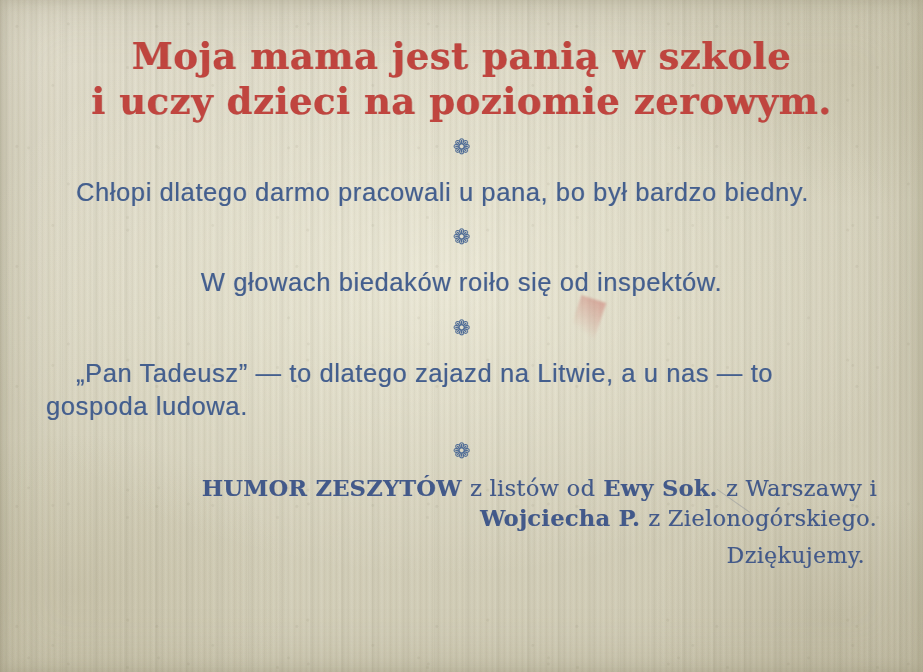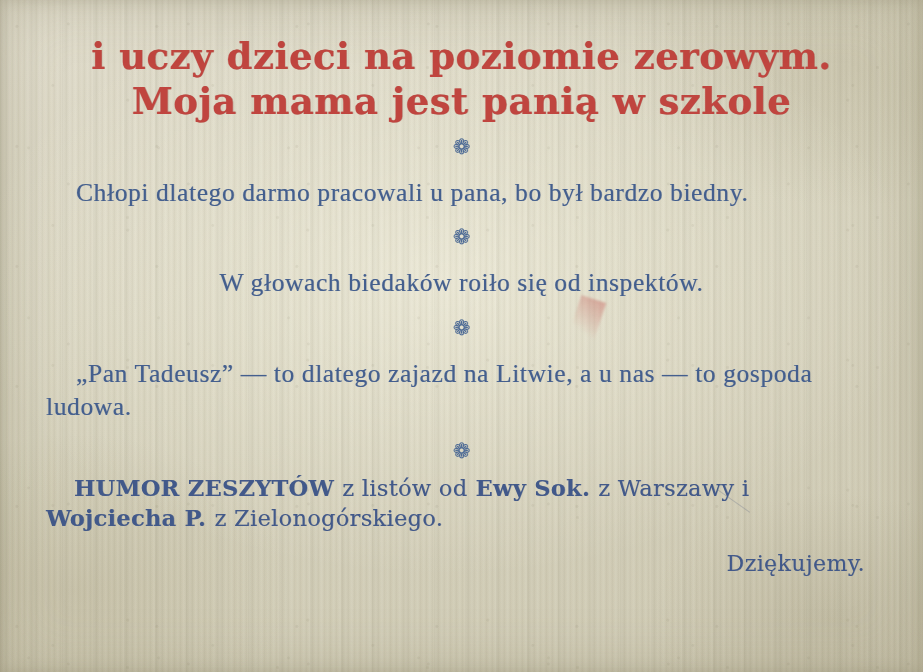--- a/index.html
+++ b/index.html
@@ -79,21 +79,21 @@
     color: #4c6a96;
     font-size: 21px;
     line-height: 1;
     margin: 13px 0 12px 0;
     text-shadow: 0.5px 0.4px 0 rgba(60,88,130,0.35);
     user-select: none;
   }
 
   .joke {
     color: #445f8e;
-    font-family: Liberation Serif, serif;
+    font-family: Liberation Sans, sans-serif;
     font-size: 25.5px;
     line-height: 1.3;
     letter-spacing: 0.6px;
     text-align: left;
     margin: 18px auto;
     max-width: 840px;
     text-indent: 30px;
     text-shadow: 0.5px 0.3px 0 rgba(55,80,125,0.33), -0.4px -0.2px 0 rgba(120,145,190,0.25);
   }
 
@@ -102,37 +102,37 @@
     text-indent: 0;
   }
 
   .credit {
     color: #42598a;
     font-family: "DejaVu Serif", serif;
     font-weight: bold;
     font-size: 22.5px;
     line-height: 1.32;
     letter-spacing: 0.3px;
-    text-align: left;
+    text-align: right;
     max-width: 860px;
     margin: 0 auto;
     text-indent: 28px;
     text-shadow: 0.5px 0.3px 0 rgba(50,72,118,0.35);
   }
   .credit .light {
     font-weight: normal;
   }
 
   .signoff {
     color: #42598a;
     font-family: "DejaVu Serif", serif;
     font-size: 22px;
     text-align: right;
     padding-right: 12px;
-    margin-top: 18px;
+    margin-top: 10px;
     letter-spacing: 0.4px;
     text-shadow: 0.5px 0.3px 0 rgba(50,72,118,0.3);
   }
 
   
   .smudge {
     position: absolute;
     z-index: 3;
     width: 26px;
     height: 44px;
@@ -164,22 +164,22 @@
 </style>
 </head>
 <body>
 
 <div id="page">
   <div id="grain"></div>
 
   <div class="content">
 
     <div class="headline">
+      <div>Moja mama jest panią w szkole</div>
       <div>i uczy dzieci na poziomie zerowym.</div>
-      <div>Moja mama jest panią w szkole</div>
     </div>
 
     <div class="flower">❁</div>
 
     <div class="joke">Chłopi dlatego darmo pracowali u pana, bo był bardzo biedny.</div>
 
     <div class="flower">❁</div>
 
     <div class="joke centered">W głowach biedaków roiło się od inspektów.</div>
 

